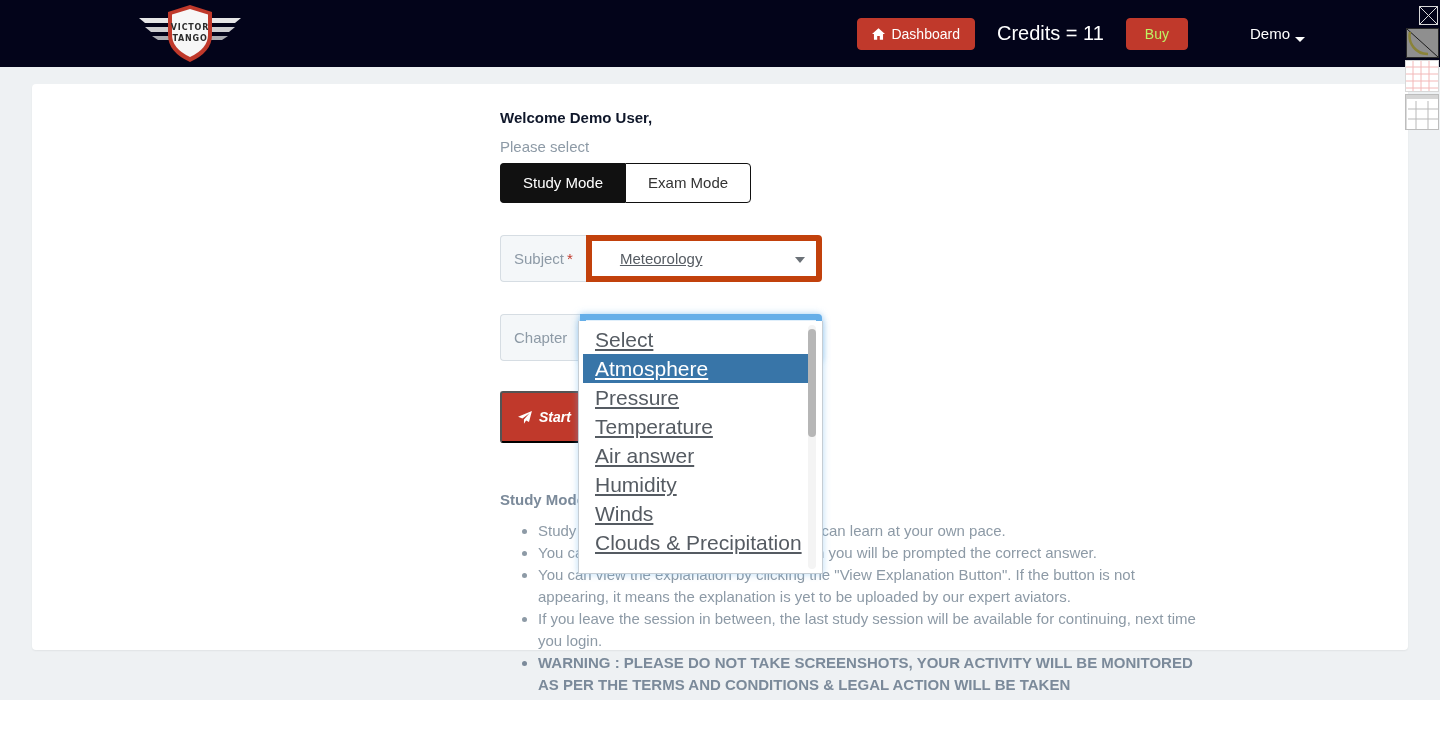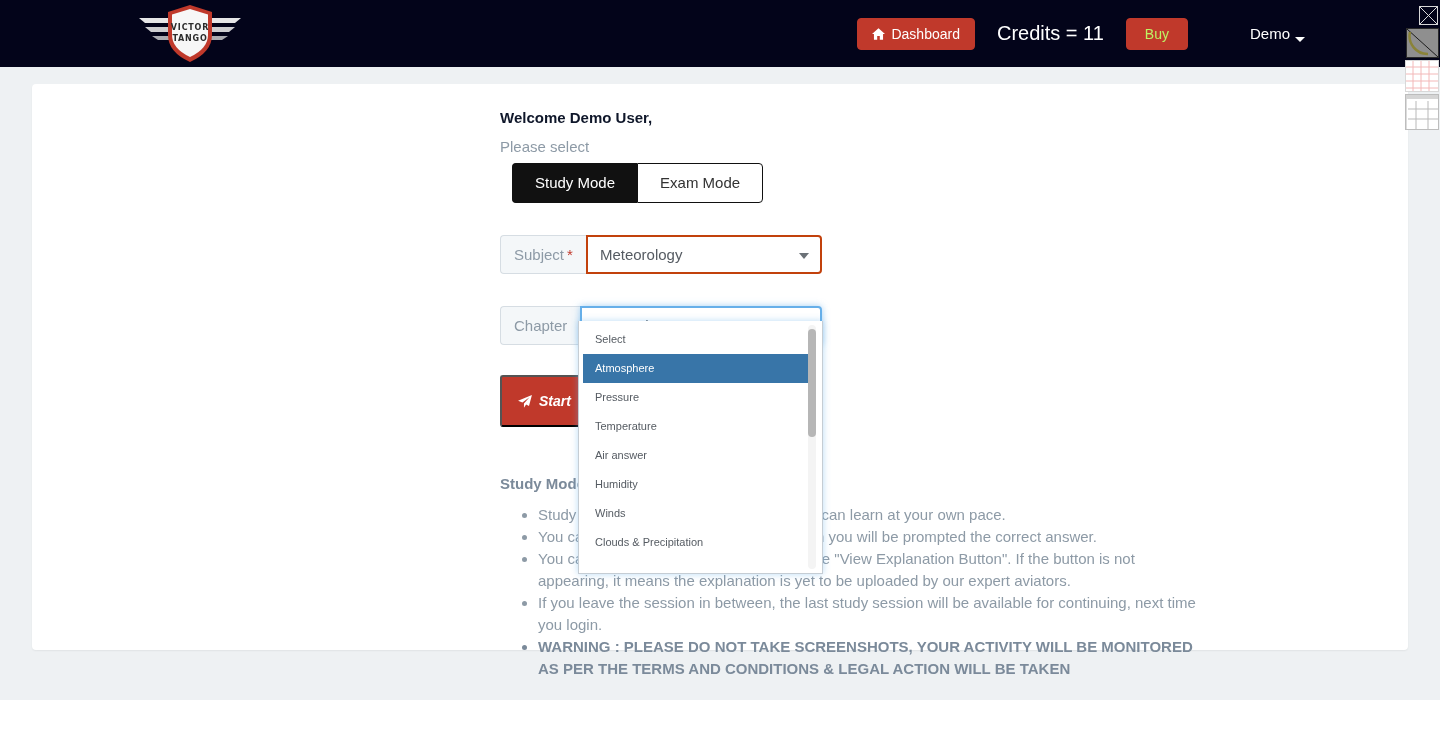--- a/index.html
+++ b/index.html
@@ -110,50 +110,51 @@
     border: 1px solid #111111;
     background: #ffffff;
     color: #333333;
     cursor: pointer;
     line-height: 1.2;
   }
   .mode-btn.active {
     background: #111111;
     color: #ffffff;
   }
-  .mode-btn:first-child { border-radius: 4px 0 0 4px; border-right: none; margin-left: 12px; }
+  .mode-btn:first-child { border-radius: 4px 0 0 4px; border-right: none; }
   .mode-btn:last-child { border-radius: 0 4px 4px 0; }
 
   
   .form-row { margin-top: 32px; display: flex; }
   .input-group { display: flex; width: 322px; }
   .ig-prepend {
     background: #f4f7f9;
     border: 1px solid #d6dde3;
     border-right: none;
     border-radius: 4px 0 0 4px;
     color: #8d9aa6;
     font-size: 15px;
     padding: 9px 13px;
     white-space: nowrap;
     display: flex; align-items: center; gap: 3px;
   }
   .req { color: #c0392b; }
   .ig-select {
     flex: 1;
     position: relative;
-    border: 2px solid #c2410c;
+    border: 6px solid #c2410c;
     border-radius: 0 4px 4px 0;
     background: #ffffff;
     color: #555b62;
     font-size: 15px;
-    padding: 9px 30px 9px 12px;
+    padding: 9px 30px 9px 28px;
     cursor: pointer;
     display: flex; align-items: center;
     min-height: 38px;
+    text-decoration: underline;
   }
   .ig-select.focused {
     border-color: #66afe9;
     box-shadow: 0 0 7px rgba(102,175,233,0.6);
     border-radius: 0 4px 0 0;
   }
   .tri {
     position: absolute; right: 11px; top: 50%;
     width: 0; height: 0;
   }
@@ -218,27 +219,28 @@
     z-index: 50;
     overflow: hidden;
   }
   .dd-scrollarea {
     position: absolute;
     left: 4px; top: 4px;
     width: 225px; height: 245px;
     overflow: hidden;
   }
   .dd-item {
-    font-size: 11px;
+    font-size: 21px;
     color: #555b62;
     padding: 5px 0 5px 12px;
     height: 29px;
     line-height: 19px;
     cursor: pointer;
     white-space: nowrap;
+    text-decoration: underline;
   }
   .dd-item.selected {
     background: #3875a8;
     color: #ffffff;
   }
   .dd-track {
     position: absolute;
     right: 6px; top: 4px;
     width: 8px; height: 244px;
     background: #f4f4f4;

